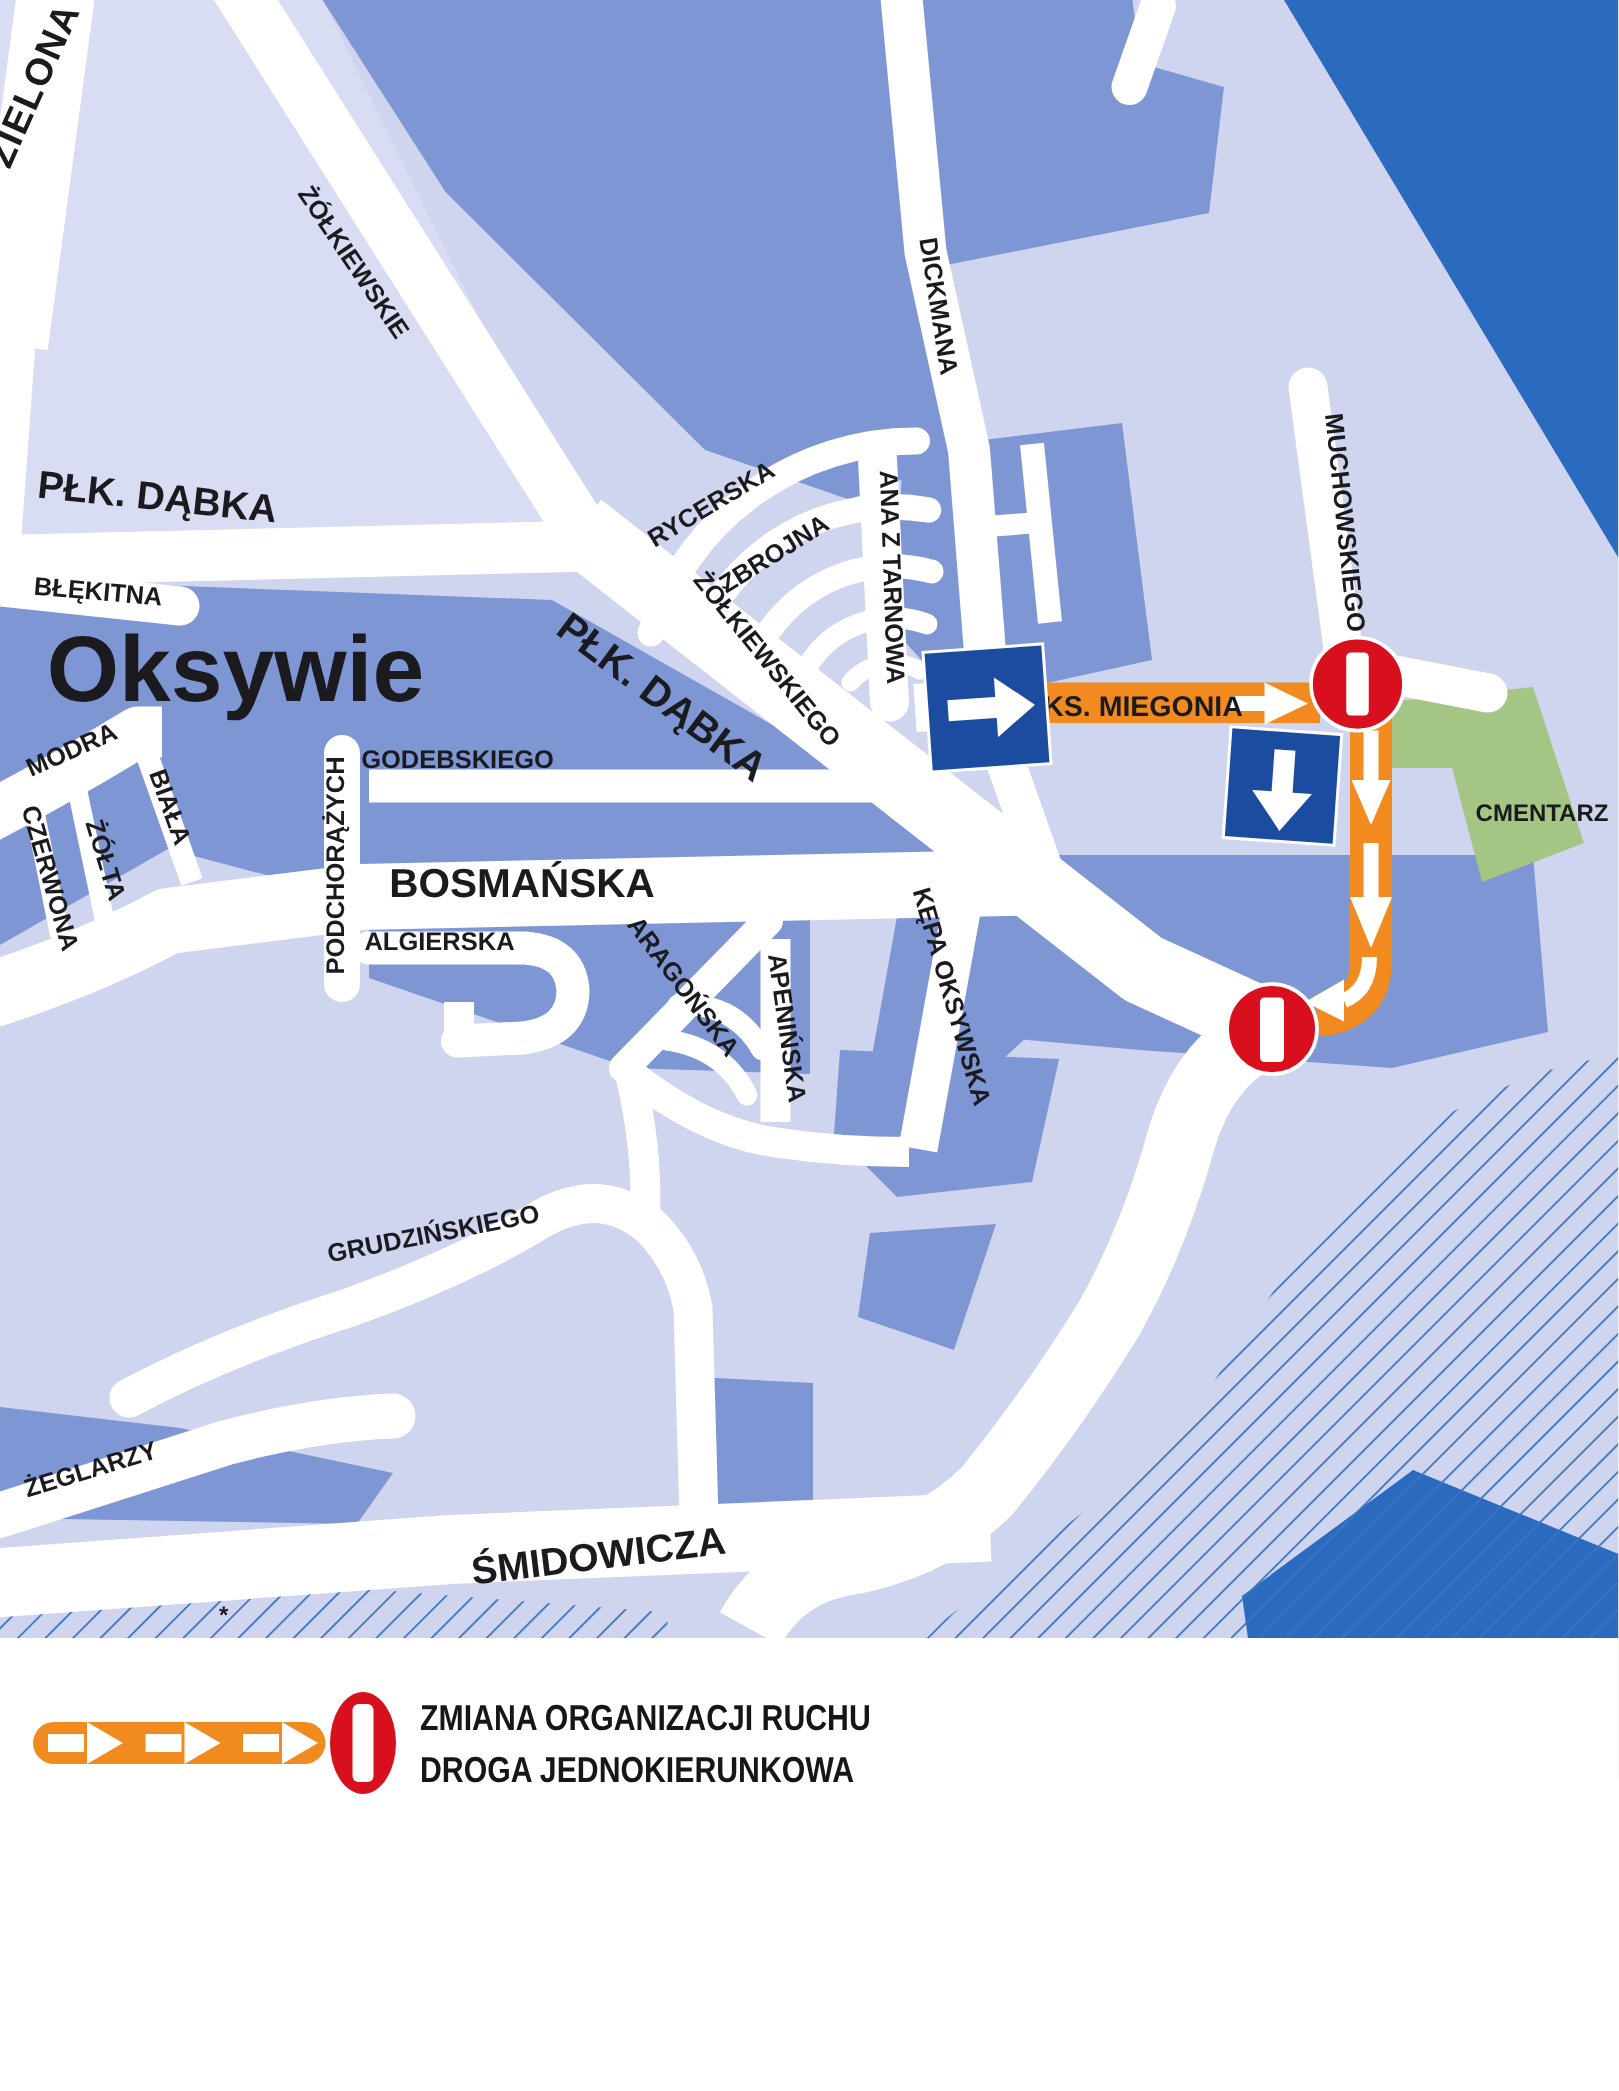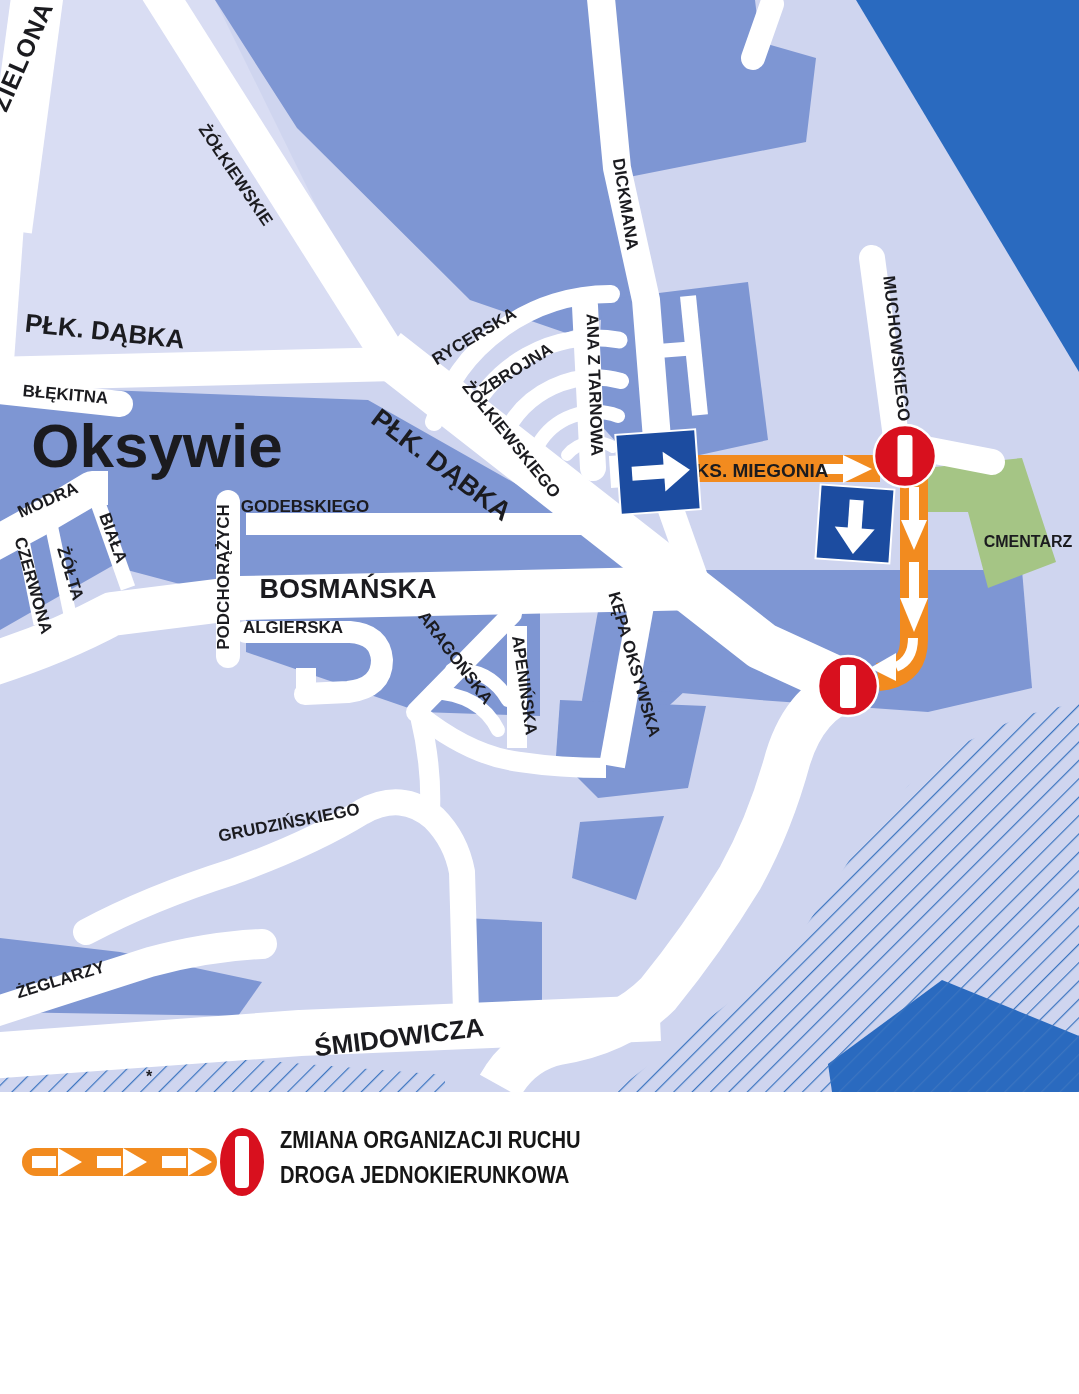--- a/index.html
+++ b/index.html
@@ -1,20 +1,20 @@
 <!DOCTYPE html>
 <html><head>
 <meta charset="utf-8">
 <style>
   html,body{margin:0;padding:0;background:#ffffff;}
   .page{position:relative;width:1079px;height:1394px;background:#ffffff;overflow:hidden;
         font-family:"Liberation Sans",sans-serif;}
   .map-wrap{position:absolute;left:0;top:0;width:1079px;height:1092px;}
   svg text{font-family:"Liberation Sans",sans-serif;font-weight:bold;fill:#1b1b1f;}
-  .legend{position:absolute;left:20px;top:1122px;display:flex;align-items:flex-start;}
+  .legend{position:absolute;left:20px;top:1122px;display:flex;align-items:center;}
   .legend-lines{margin-left:8px;font-weight:bold;font-size:24px;color:#161616;
                 transform:scaleX(0.84);transform-origin:left center;line-height:35px;white-space:nowrap;}
 </style>
 </head>
 <body>
 
 <div class="page">
 
   <div class="map-wrap">
   <svg width="1079" height="1092" viewBox="0 0 1079 1092" xmlns="http://www.w3.org/2000/svg">

